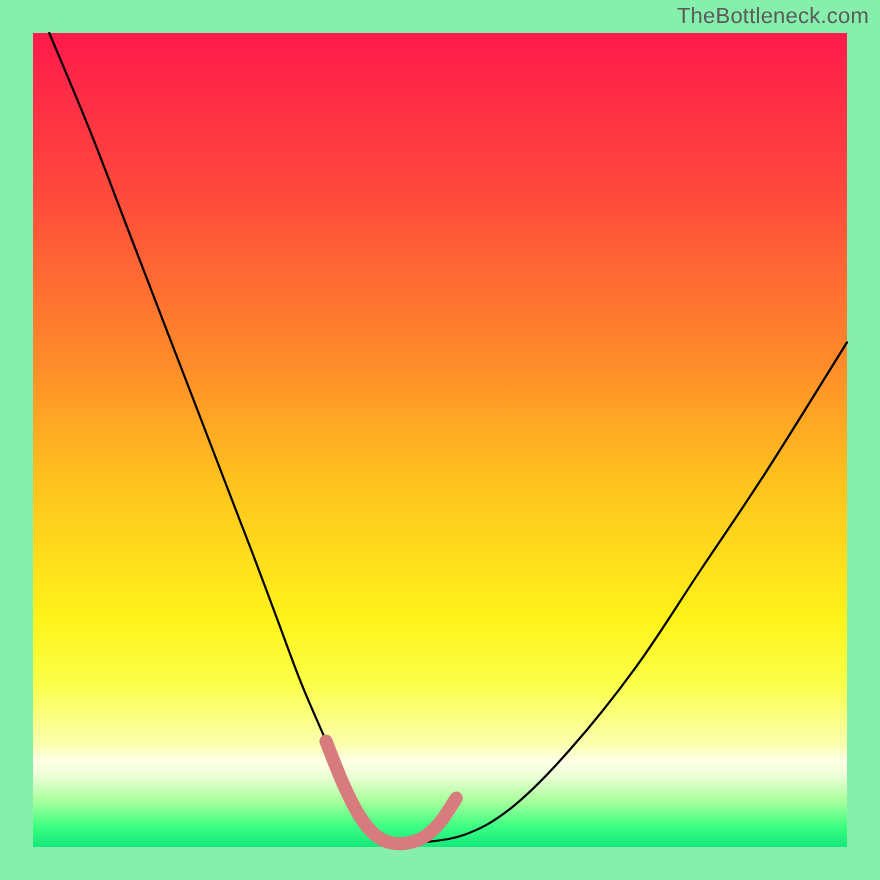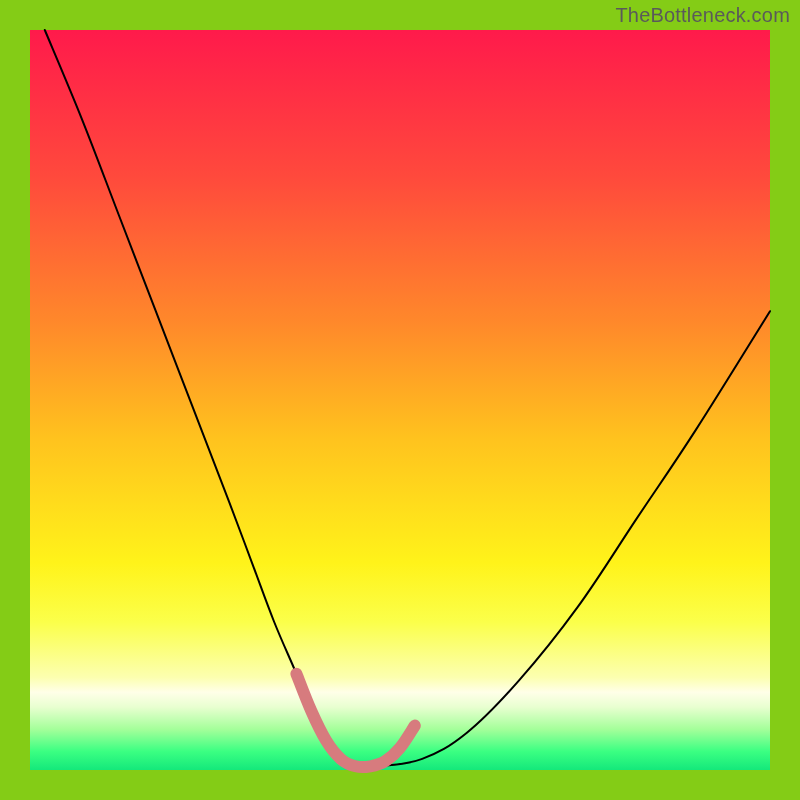--- a/index.html
+++ b/index.html
@@ -8,21 +8,21 @@
     width: 800px;
     height: 800px;
     overflow: hidden;
     background: #000;
     font-family: Arial, Helvetica, sans-serif;
   }
   .stage {
     position: relative;
     width: 800px;
     height: 800px;
-    background: #84cc16;
+    background: #86efac;
   }
   .watermark {
     position: absolute;
     top: 4px;
     right: 10px;
     color: #5a5a5a;
     font-size: 20px;
     font-weight: 500;
     letter-spacing: 0.2px;
     z-index: 5;

